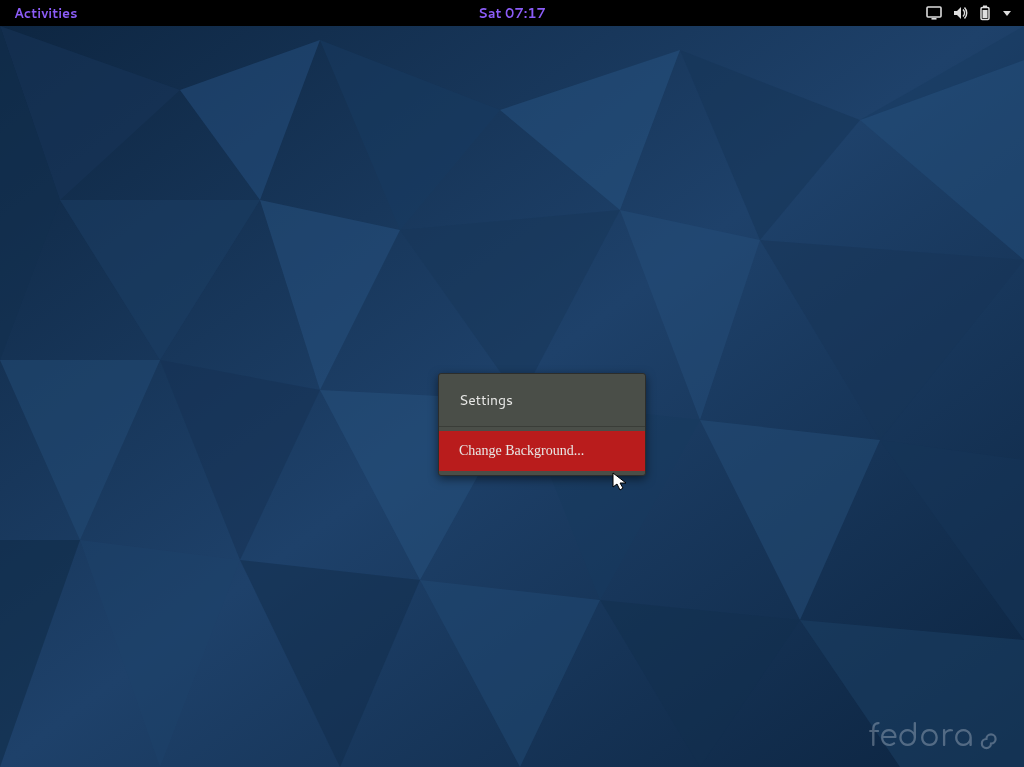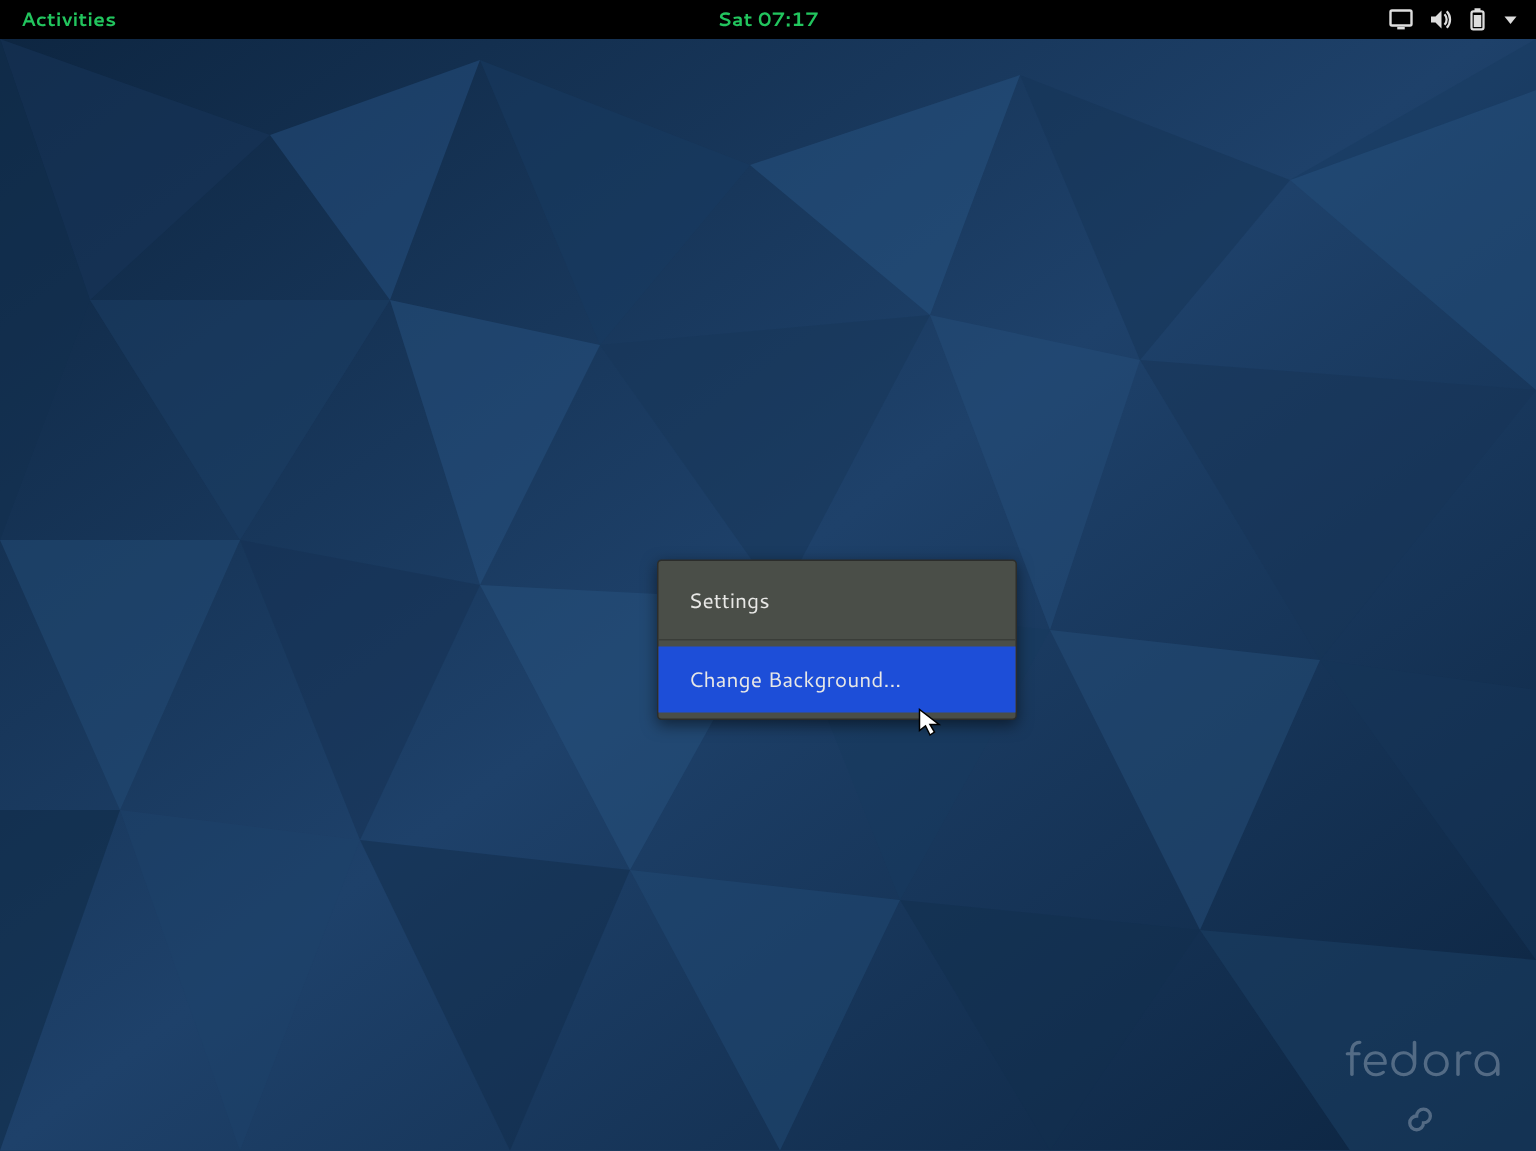--- a/index.html
+++ b/index.html
@@ -17,77 +17,77 @@
     background:
       linear-gradient(135deg, #0d2a4a 0%, #1a3a5c 25%, #234a73 50%, #1a3a5c 75%, #0d2a4a 100%);
     overflow: hidden;
   }
   .desktop svg.wallpaper { position:absolute; inset:0; width:100%; height:100%; }
   .topbar {
     position: absolute;
     top: 0; left: 0; right: 0;
     height: 26px;
     background: #000;
-    color: #22c55e;
+    color: #8b5cf6;
     display: flex;
     align-items: center;
     font-size: 13px;
     font-weight: 600;
     z-index: 10;
   }
   .topbar .activities { padding: 0 14px; cursor:pointer; }
   .topbar .clock { position:absolute; left:50%; transform:translateX(-50%); }
   .topbar .systray { margin-left:auto; display:flex; align-items:center; gap:10px; padding-right:12px; }
   .topbar .systray span, .topbar .systray svg { display:inline-flex; align-items:center; }
   .context-menu {
     position: absolute;
     left: 438px;
     top: 373px;
-    width: 240px;
+    width: 208px;
     background: #4a4e48;
     border: 1px solid #2c2d2b;
     border-radius: 3px;
     box-shadow: 0 3px 10px rgba(0,0,0,0.5);
     padding: 4px 0;
     z-index: 20;
     color: #e8e8e6;
     font-size: 14px;
   }
   .context-menu .item {
     padding: 12px 20px;
     cursor: pointer;
   }
   .context-menu .separator {
     height: 1px;
     background: #3a3d38;
     margin: 4px 0;
   }
   .context-menu .item.hover {
-    background: #1d4ed8;
+    background: #b91c1c;
+    font-family: Liberation Serif, serif;
   }
   .cursor {
     position:absolute;
     left: 612px;
     top: 472px;
     z-index: 30;
     pointer-events:none;
   }
   .watermark {
     position:absolute;
     right: 22px;
     bottom: 14px;
     color: rgba(200,210,220,0.35);
     font-size: 30px;
     letter-spacing: 0.5px;
     font-weight: 400;
     font-family: "Comfortaa", "Cantarell", sans-serif;
     display:flex;
     align-items:center;
     gap:6px;
-    flex-direction:column;
   }
   .watermark .inf {
     display:inline-block;
     width:22px; height:22px;
     position:relative;
     top:2px;
   }
 </style>
 </head>
 <body>

